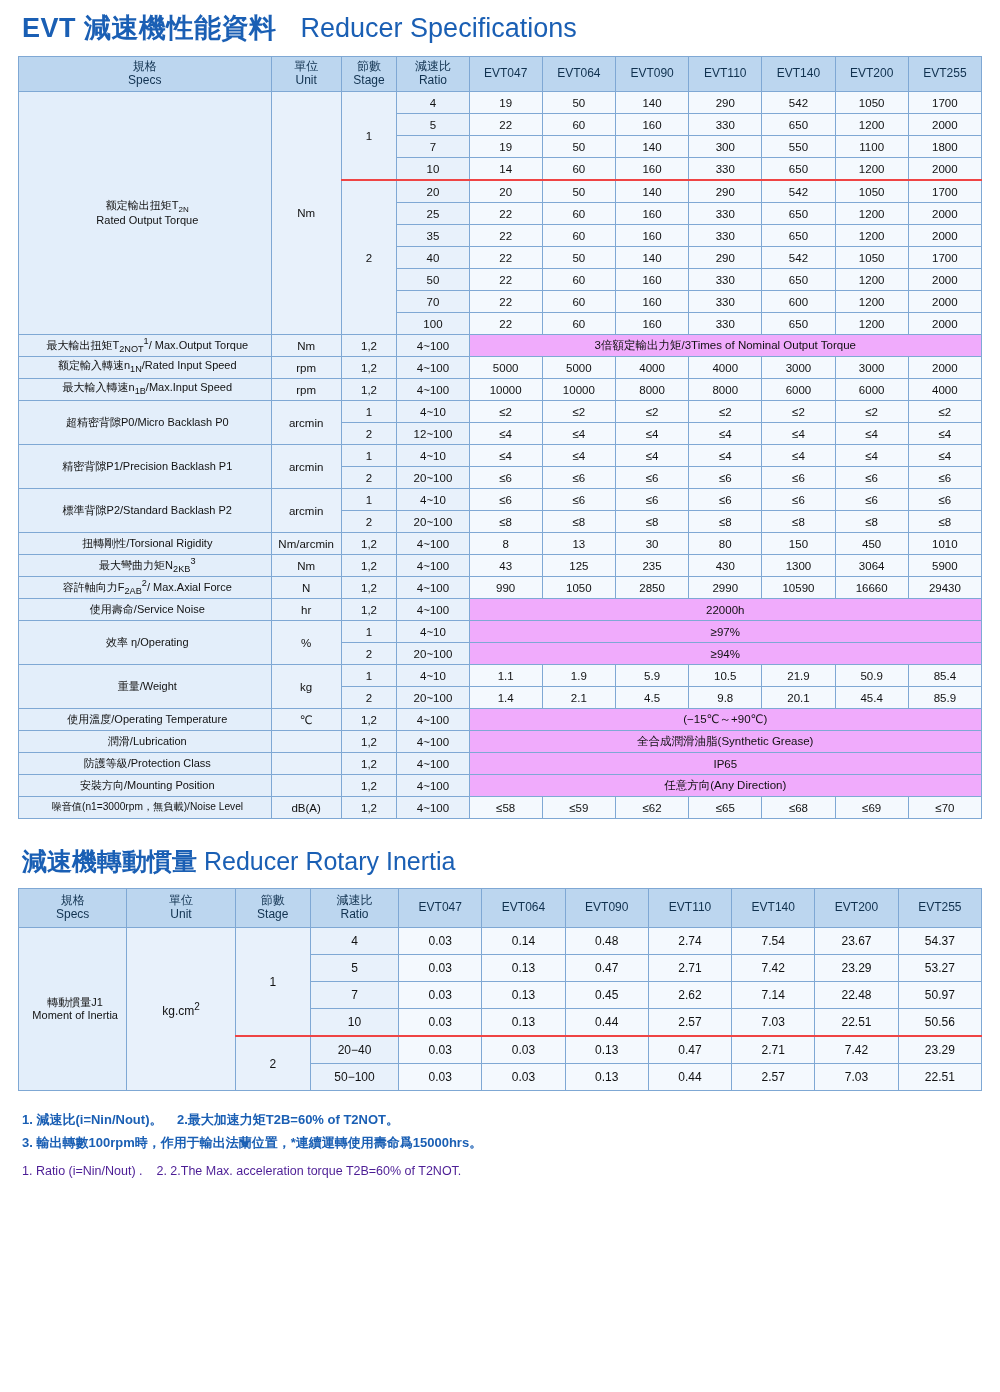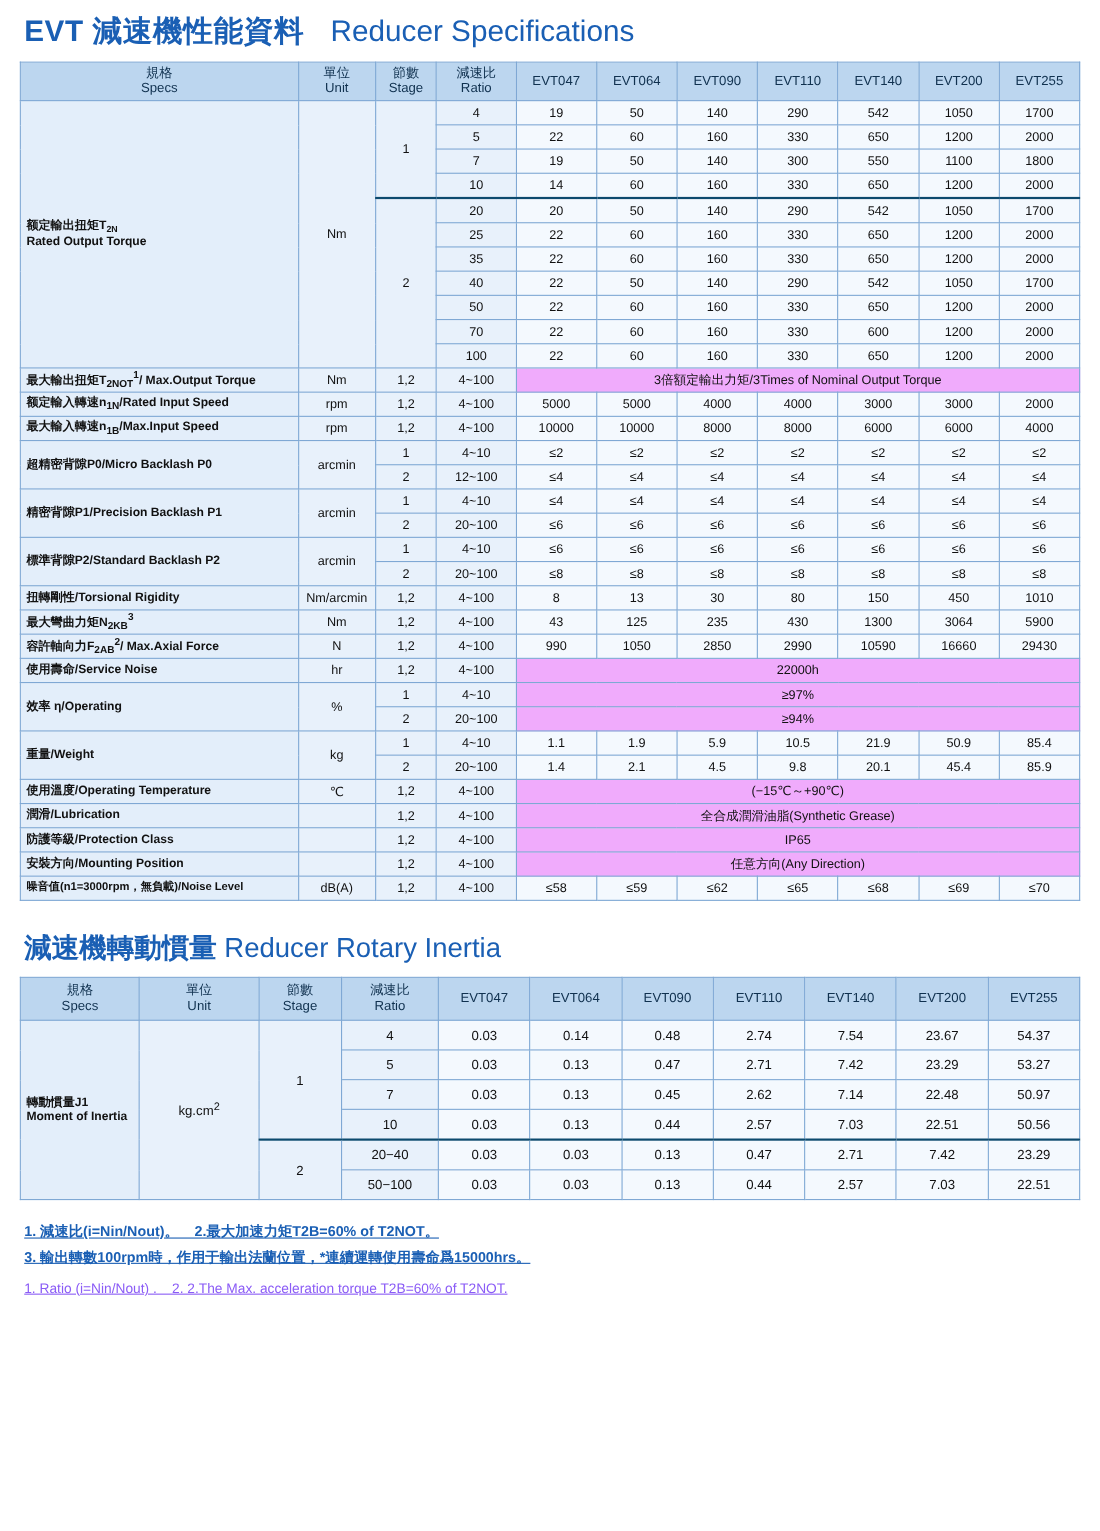--- a/index.html
+++ b/index.html
@@ -31,48 +31,47 @@
   }
   th{
     background:#bcd6ef;
     font-weight:normal;
     color:#10314f;
     font-size:12px;
     line-height:1.15;
     height:34px;
   }
   td.lbl{
-    text-align:left;
+    text-align:center;
     padding-left:5px;
     background:#e3eefa;
     font-size:11px;
     line-height:1.2;
-    font-weight:bold;
   }
   td.unit,td.stage,td.ratio{background:#e8f1fb;}
   td.val{background:#f4f9fe;}
   td.span{background:#f0abfc;}
   .tiny{font-size:8px;vertical-align:sub;}
 
-  .sep-top td{border-top:2px solid #0c4a6e;}
+  .sep-top td{border-top:2px solid #ef4444;}
 
   
   h2.title2{
     margin:26px 0 10px 4px;
     font-size:25px;font-weight:bold;color:#1a5fb4;
   }
   h2.title2 .en{font-weight:normal;}
 
   table.t2 td,table.t2 th{height:26px;font-size:12px;}
   table.t2 th{height:38px;}
 
   .notes{margin:18px 0 0 4px;font-size:12.5px;line-height:1.75;}
   .notes .cn{color:#1a5fb4;font-weight:bold;font-size:13px;}
-  .notes .en{color:#8b5cf6;}
-  .notes div{white-space:pre;text-decoration:underline;}
+  .notes .en{color:#4c1d95;}
+  .notes div{white-space:pre;}
 </style>
 </head>
 <body>
 
 <div class="page">
 
   <h1 class="title">
     <span>EVT 減速機性能資料</span>
     &nbsp;&nbsp;<span class="en">Reducer Specifications</span>
   </h1>

